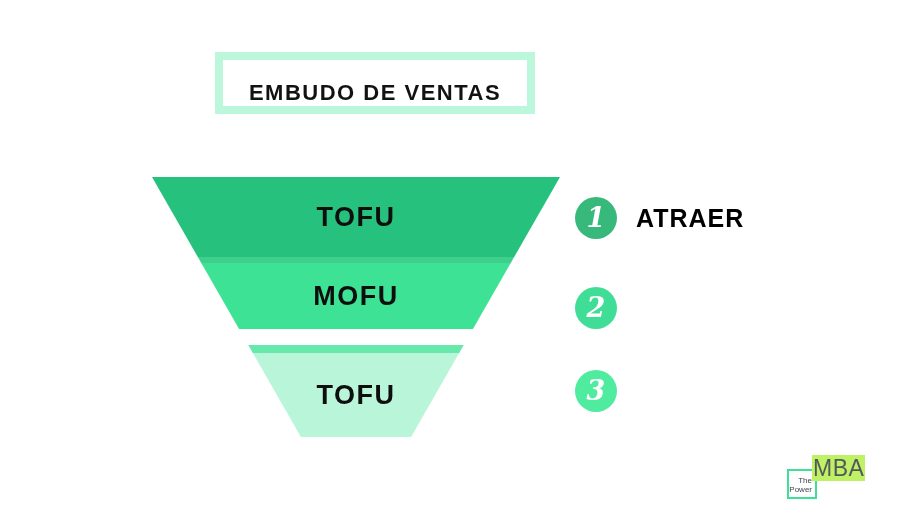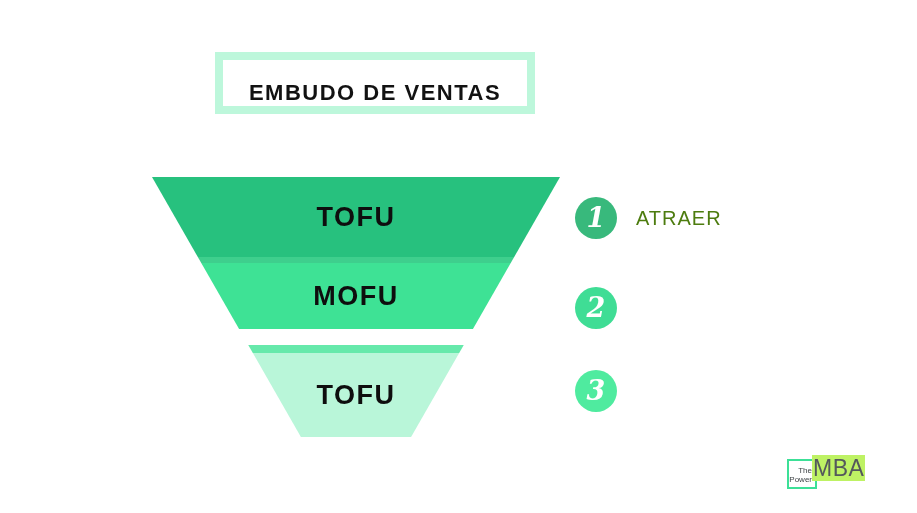--- a/index.html
+++ b/index.html
@@ -39,26 +39,26 @@
   .step-1{top:197px;} .step-2{top:287px;} .step-3{top:370px;}
   .step-circle{
     width:42px;height:42px;border-radius:50%;flex:0 0 auto;
     display:flex;align-items:center;justify-content:center;
   }
   .step-number{
     font-family:"DejaVu Serif",serif;font-style:italic;font-weight:700;
     font-size:27px;color:#ffffff;line-height:1;transform:translateY(-1px);
   }
   .step-label{
-    font-size:20px;font-weight:400;letter-spacing:1px;color:#4d7c0f;white-space:nowrap;
+    font-size:25px;font-weight:700;letter-spacing:1px;color:#000000;white-space:nowrap;
   }
   
   .logo{position:absolute;left:787px;top:453px;width:70px;height:34px;}
   .logo-box{
-    position:absolute;left:0;top:6px;width:30px;height:30px;
+    position:absolute;left:0;top:16px;width:30px;height:30px;
     box-sizing:border-box;border:2px solid #3ce097;background:#ffffff;
   }
   .logo-the-power{
     position:absolute;right:3px;bottom:3px;text-align:right;
     font-size:8px;line-height:9px;color:#3f4447;font-weight:400;
   }
   .logo-mba{
     position:absolute;left:25px;top:2px;background:#bef264;
     font-size:23px;line-height:26px;height:26px;color:#54585c;
     letter-spacing:0.5px;font-weight:400;padding:0 1px;white-space:nowrap;

